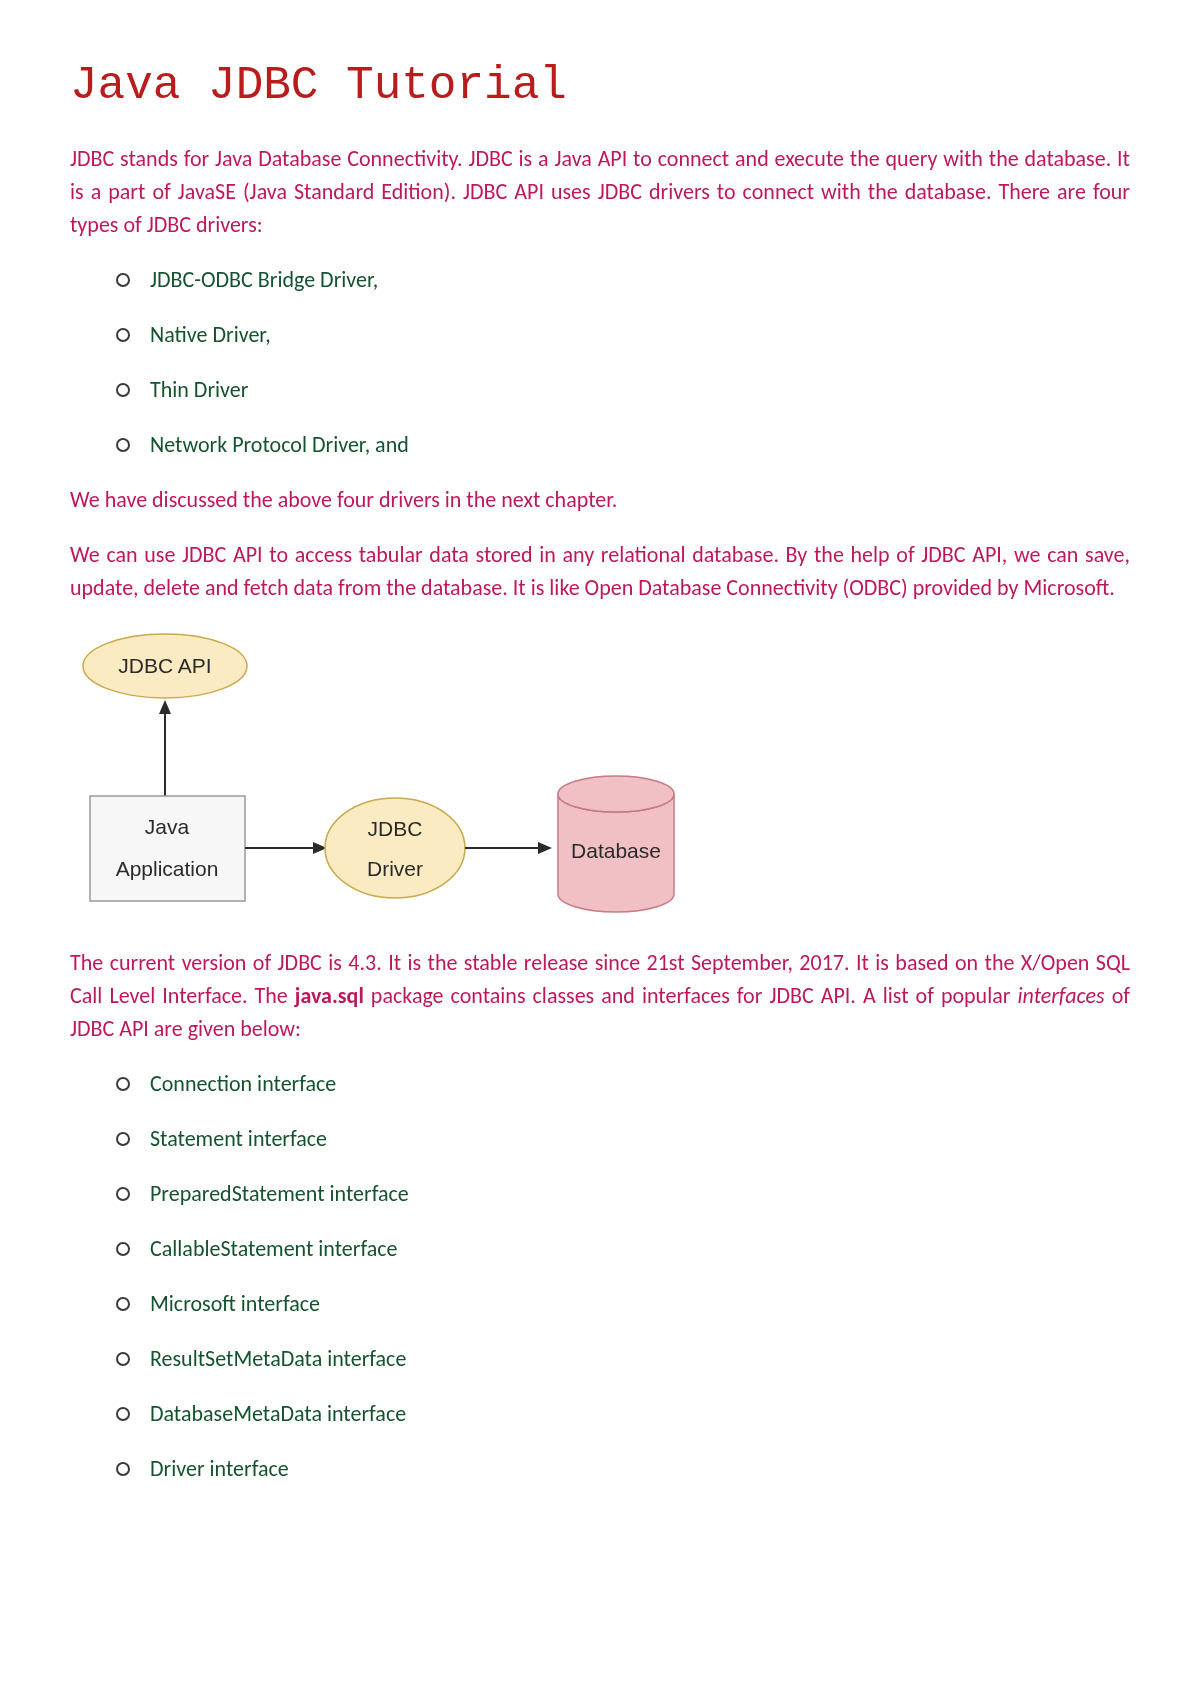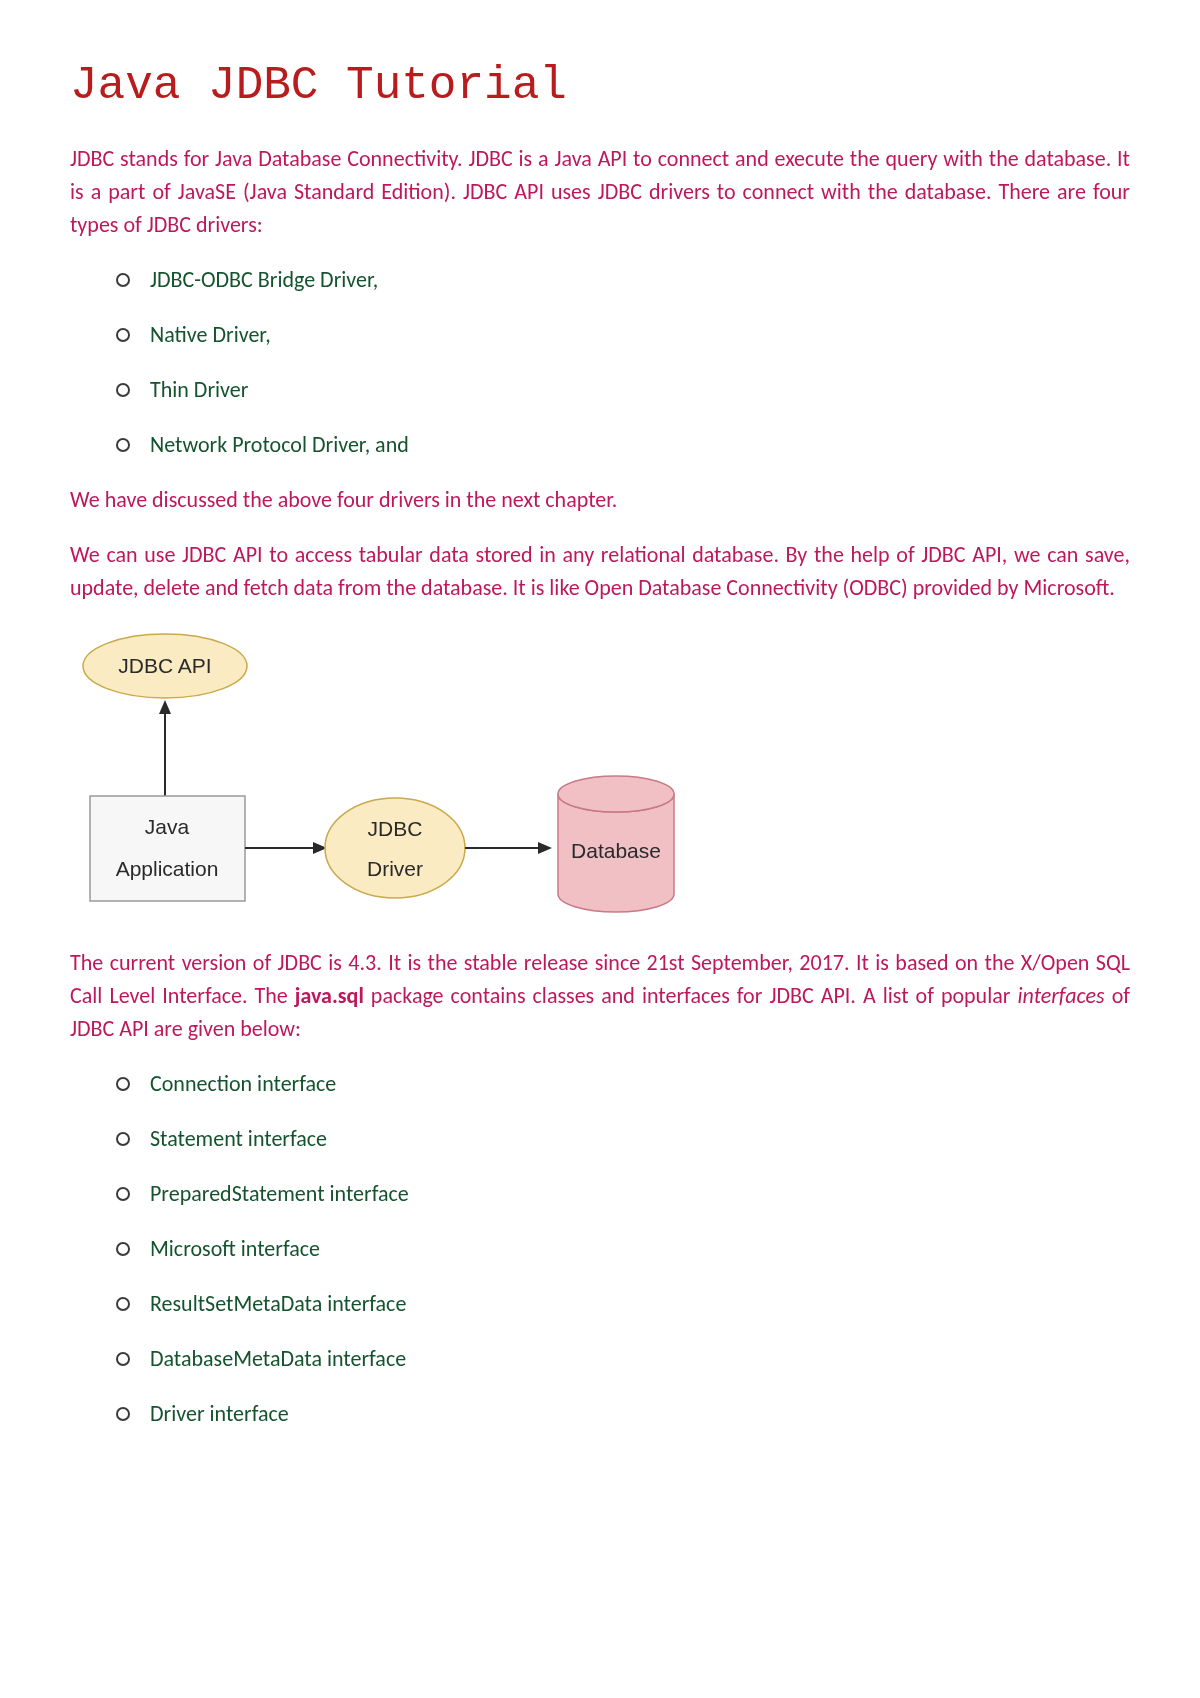--- a/index.html
+++ b/index.html
@@ -136,17 +136,18 @@
 </div>
 
 <p class="body-text">
   <span>The current version of JDBC is 4.3. It is the stable release since 21st September, 2017. It is based on the X/Open SQL Call Level Interface. The </span><span class="strong">java.sql</span><span> package contains classes and interfaces for JDBC API. A list of popular </span><span class="em">interfaces</span><span> of JDBC API are given below:</span>
 </p>
 
 <ul class="bullet-list">
   <li>Connection interface</li>
   <li>Statement interface</li>
   <li>PreparedStatement interface</li>
+  <li>CallableStatement interface</li>
   <li>Microsoft interface</li>
   <li>ResultSetMetaData interface</li>
   <li>DatabaseMetaData interface</li>
   <li>Driver interface</li>
 </ul>
 
 </body></html>

